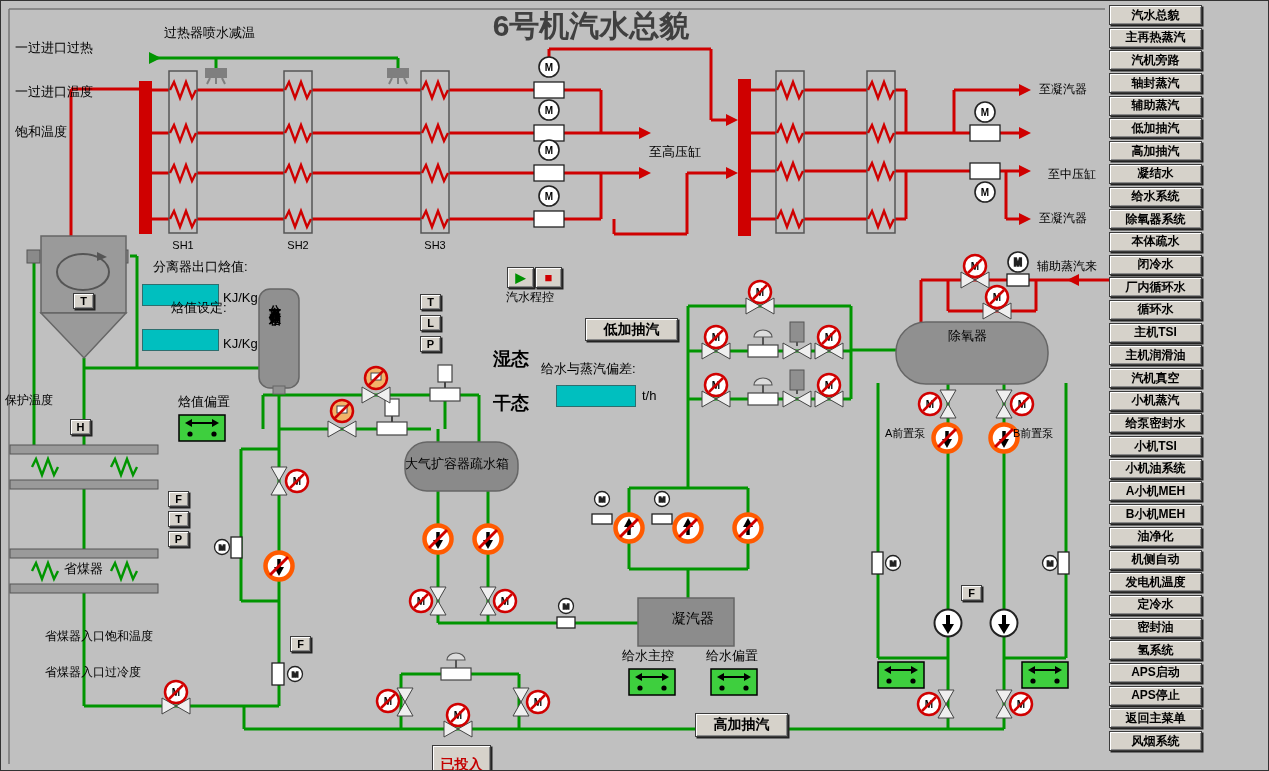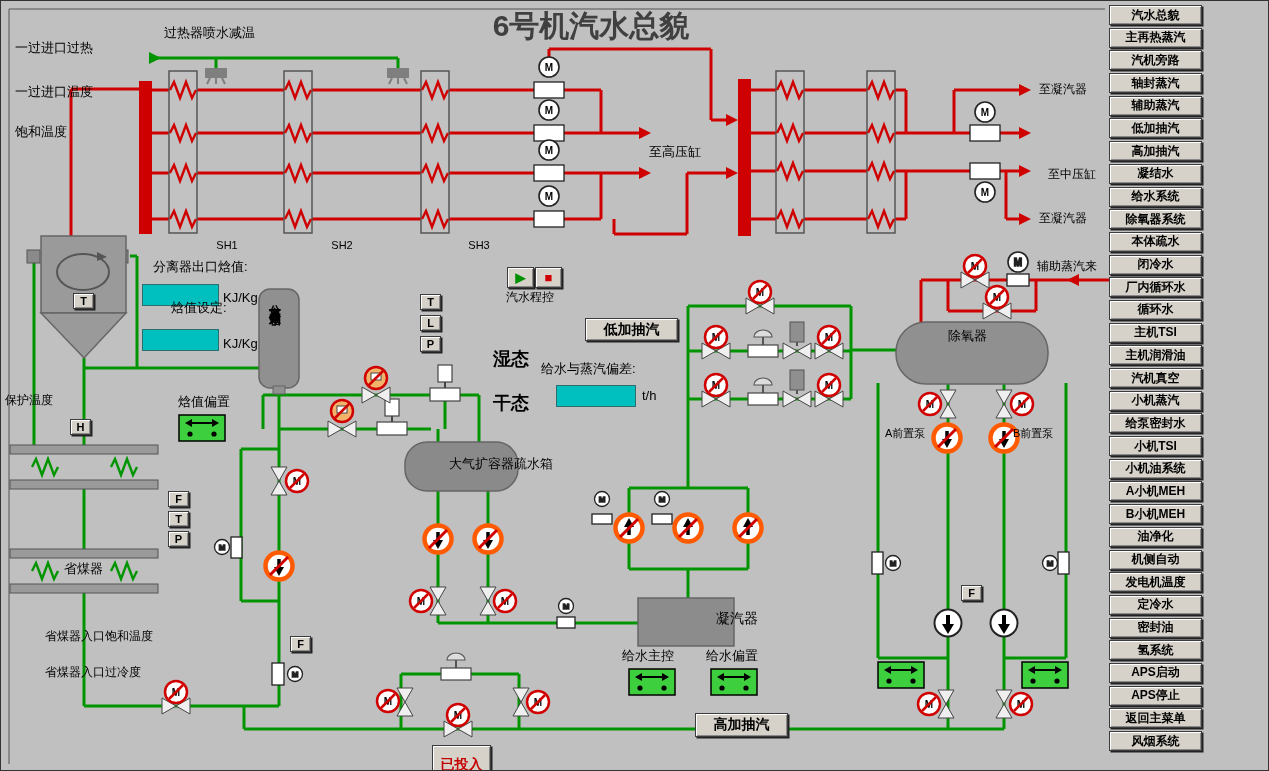--- a/index.html
+++ b/index.html
@@ -2,21 +2,21 @@
 <html><head>
 <meta charset="utf-8">
 <style>
   html,body{margin:0;padding:0;background:#555;}
   .screen{position:relative;width:1269px;height:771px;background:#c0c0c0;overflow:hidden;
           font-family:"Liberation Sans",sans-serif;border:1px solid #333;box-sizing:border-box;}
   svg{position:absolute;left:0;top:0;}
   svg text{font-family:"Liberation Sans",sans-serif;}
   .lbl{position:absolute;color:#000;font-size:13px;white-space:nowrap;line-height:1.1;z-index:5;}
   .s11{font-size:11px;} .s12{font-size:12px;} .s17{font-size:18px;font-weight:bold;}
-  .ctr{text-align:center;margin-left:44px;}
+  .ctr{text-align:center;}
   .title{position:absolute;left:430px;top:5px;width:320px;text-align:center;
          font-size:30px;font-weight:bold;color:#404040;z-index:5;}
   .btn3d{position:absolute;background:#d6d2ca;border:1px solid #3c3c3c;
          box-shadow:inset 1px 1px 0 #ffffff,inset -1px -1px 0 #8a8a8a,1.5px 1.5px 0 #222;
          display:flex;align-items:center;justify-content:center;
          font-size:14px;font-weight:bold;color:#000;z-index:6;cursor:default;box-sizing:border-box;}
   .sbtn{width:21px;height:16px;font-size:11px;}
   .red-txt{color:#c40000;}
   .val{position:absolute;background:#00bfbf;border:1px solid #2e6e6e;z-index:4;box-sizing:border-box;}
   .vtext{position:absolute;writing-mode:vertical-rl;letter-spacing:2px;color:#000;

